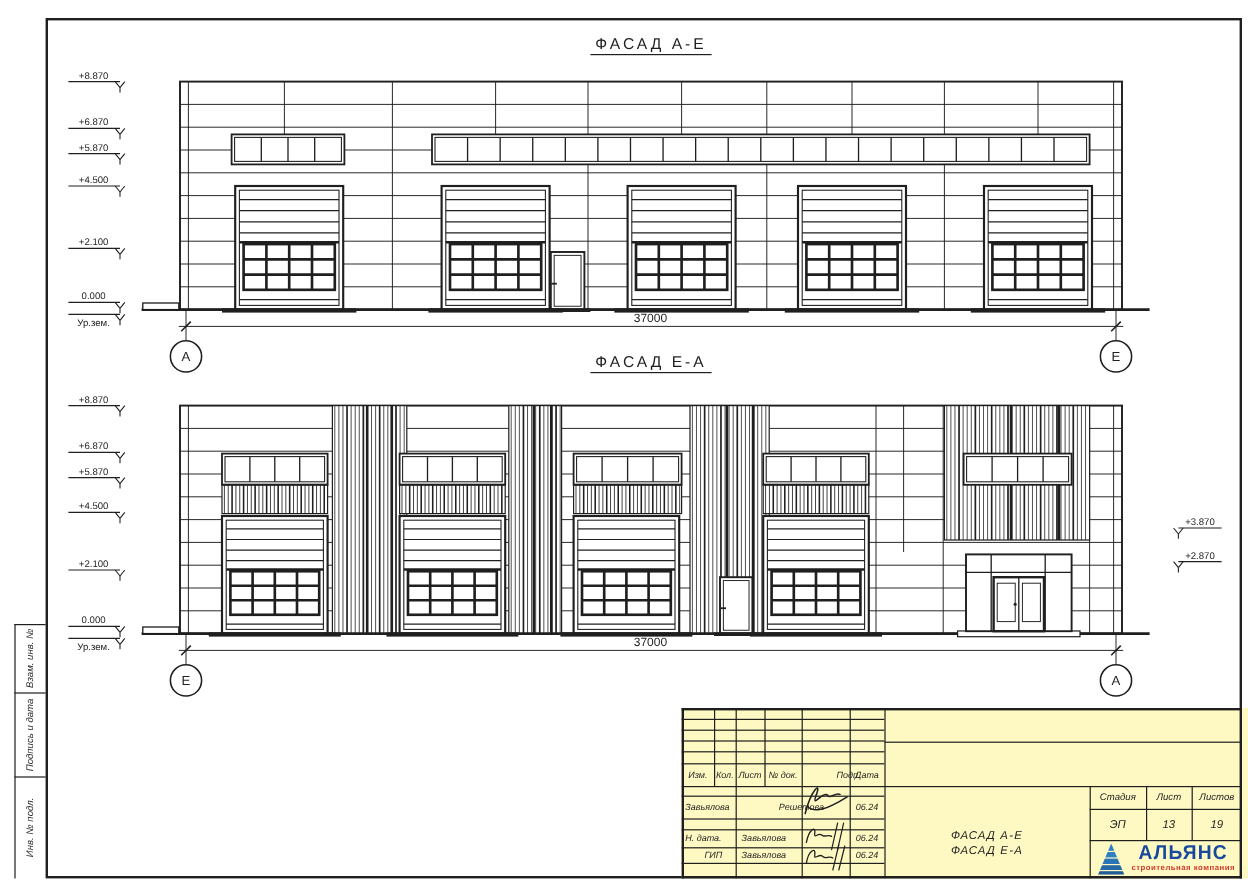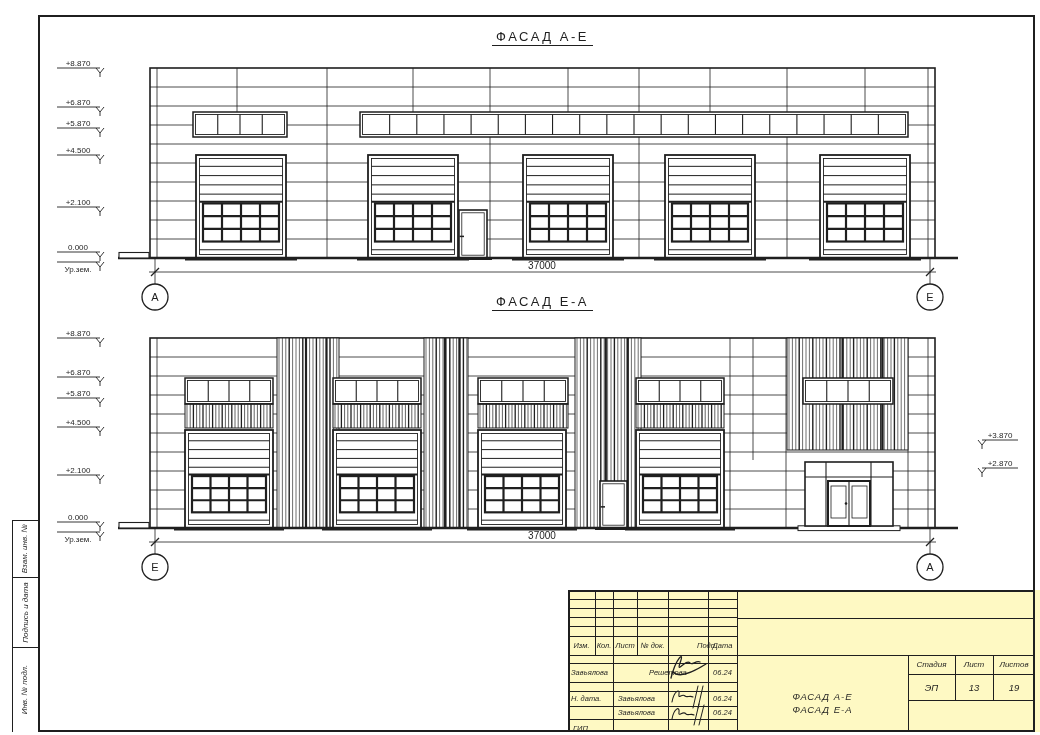--- a/index.html
+++ b/index.html
@@ -739,36 +739,56 @@
     <div class="cell" style="left:140px;top:46px;width:29px;height:19px;">Дата</div>
 
     <div class="cell left" style="left:0;top:73px;width:45px;height:19px;">Завьялова</div>
     <div class="cell left" style="left:47px;top:73px;width:52px;height:19px;margin-left:31px;">Решетова</div>
     <div class="cell" style="left:140px;top:73px;width:29px;height:19px;">06.24</div>
 
     <div class="cell left" style="left:0;top:101px;width:45px;height:15px;">Н. дата.</div>
     <div class="cell left" style="left:47px;top:101px;width:52px;height:15px;">Завьялова</div>
     <div class="cell" style="left:140px;top:101px;width:29px;height:15px;">06.24</div>
 
-    <div class="cell left" style="left:2px;top:116px;width:45px;height:13px;margin-top:16px;">ГИП</div>
+    <div class="cell left" style="left:16px;top:116px;width:45px;height:13px;">ГИП</div>
     <div class="cell left" style="left:47px;top:116px;width:52px;height:13px;">Завьялова</div>
     <div class="cell" style="left:140px;top:116px;width:29px;height:13px;">06.24</div>
 
     <div class="cell doccell" style="left:169px;top:86px;width:171px;height:54px;">
       <div>ФАСАД А-Е</div>
       <div>ФАСАД Е-А</div>
     </div>
 
     <div class="cell" style="left:340px;top:65px;width:47px;height:19px;font-size:8px;">Стадия</div>
     <div class="cell" style="left:387px;top:65px;width:38px;height:19px;font-size:8px;">Лист</div>
     <div class="cell" style="left:425px;top:65px;width:42px;height:19px;font-size:8px;text-align:right;">Листов</div>
     <div class="cell stageval" style="left:340px;top:84px;width:47px;height:26px;">ЭП</div>
     <div class="cell stageval" style="left:387px;top:84px;width:38px;height:26px;">13</div>
     <div class="cell stageval" style="left:425px;top:84px;width:42px;height:26px;">19</div>
 
+    <div class="cell logocell" style="left:340px;top:110px;width:127px;height:32px;">
+      <svg width="24" height="28" viewBox="0 0 24 28">
+        <defs>
+            <clipPath id="tri">
+              <polygon points="12,1 23,27 1,27"></polygon>
+            </clipPath>
+          </defs>
+        <g clip-path="url(#tri)">
+          <rect x="0" y="0" width="24" height="7" fill="#2f7ec2"></rect>
+          <rect x="0" y="8" width="24" height="4.5" fill="#2f7ec2"></rect>
+          <rect x="0" y="13.5" width="24" height="4.5" fill="#2b74b8"></rect>
+          <rect x="0" y="19" width="24" height="4" fill="#2668a8"></rect>
+          <rect x="0" y="24" width="24" height="4" fill="#215c97"></rect>
+        </g>
+      </svg>
+      <div class="logotxt">
+        <div class="logoname">АЛЬЯНС</div>
+        <div class="logosub">строительная компания</div>
+      </div>
+    </div>
 
     <svg class="sig" style="left:98px;top:60px;" width="44" height="36">
       <path d="M5,28 C10,8 19,0 14,13 C10,25 20,8 24,13 C26,16 30,10 34,12" fill="none" stroke="#1f1f1f" stroke-width="1.3" stroke-linecap="round"></path>
       <path d="M7,22 C13,28 24,24 40,14" fill="none" stroke="#1f1f1f" stroke-width="1.2" stroke-linecap="round"></path>
     </svg>
     <svg class="sig" style="left:100px;top:94px;" width="42" height="26">
       <path d="M4,18 C6,7 12,4 11,10 C10,16 14,9 17,12 C19,14 22,11 25,13" fill="none" stroke="#1f1f1f" stroke-width="1.1" stroke-linecap="round"></path>
       <path d="M30,2 L25,24 M35,2 L30,24" fill="none" stroke="#1f1f1f" stroke-width="1" stroke-linecap="round"></path>
     </svg>
     <svg class="sig" style="left:100px;top:112px;" width="42" height="26">

